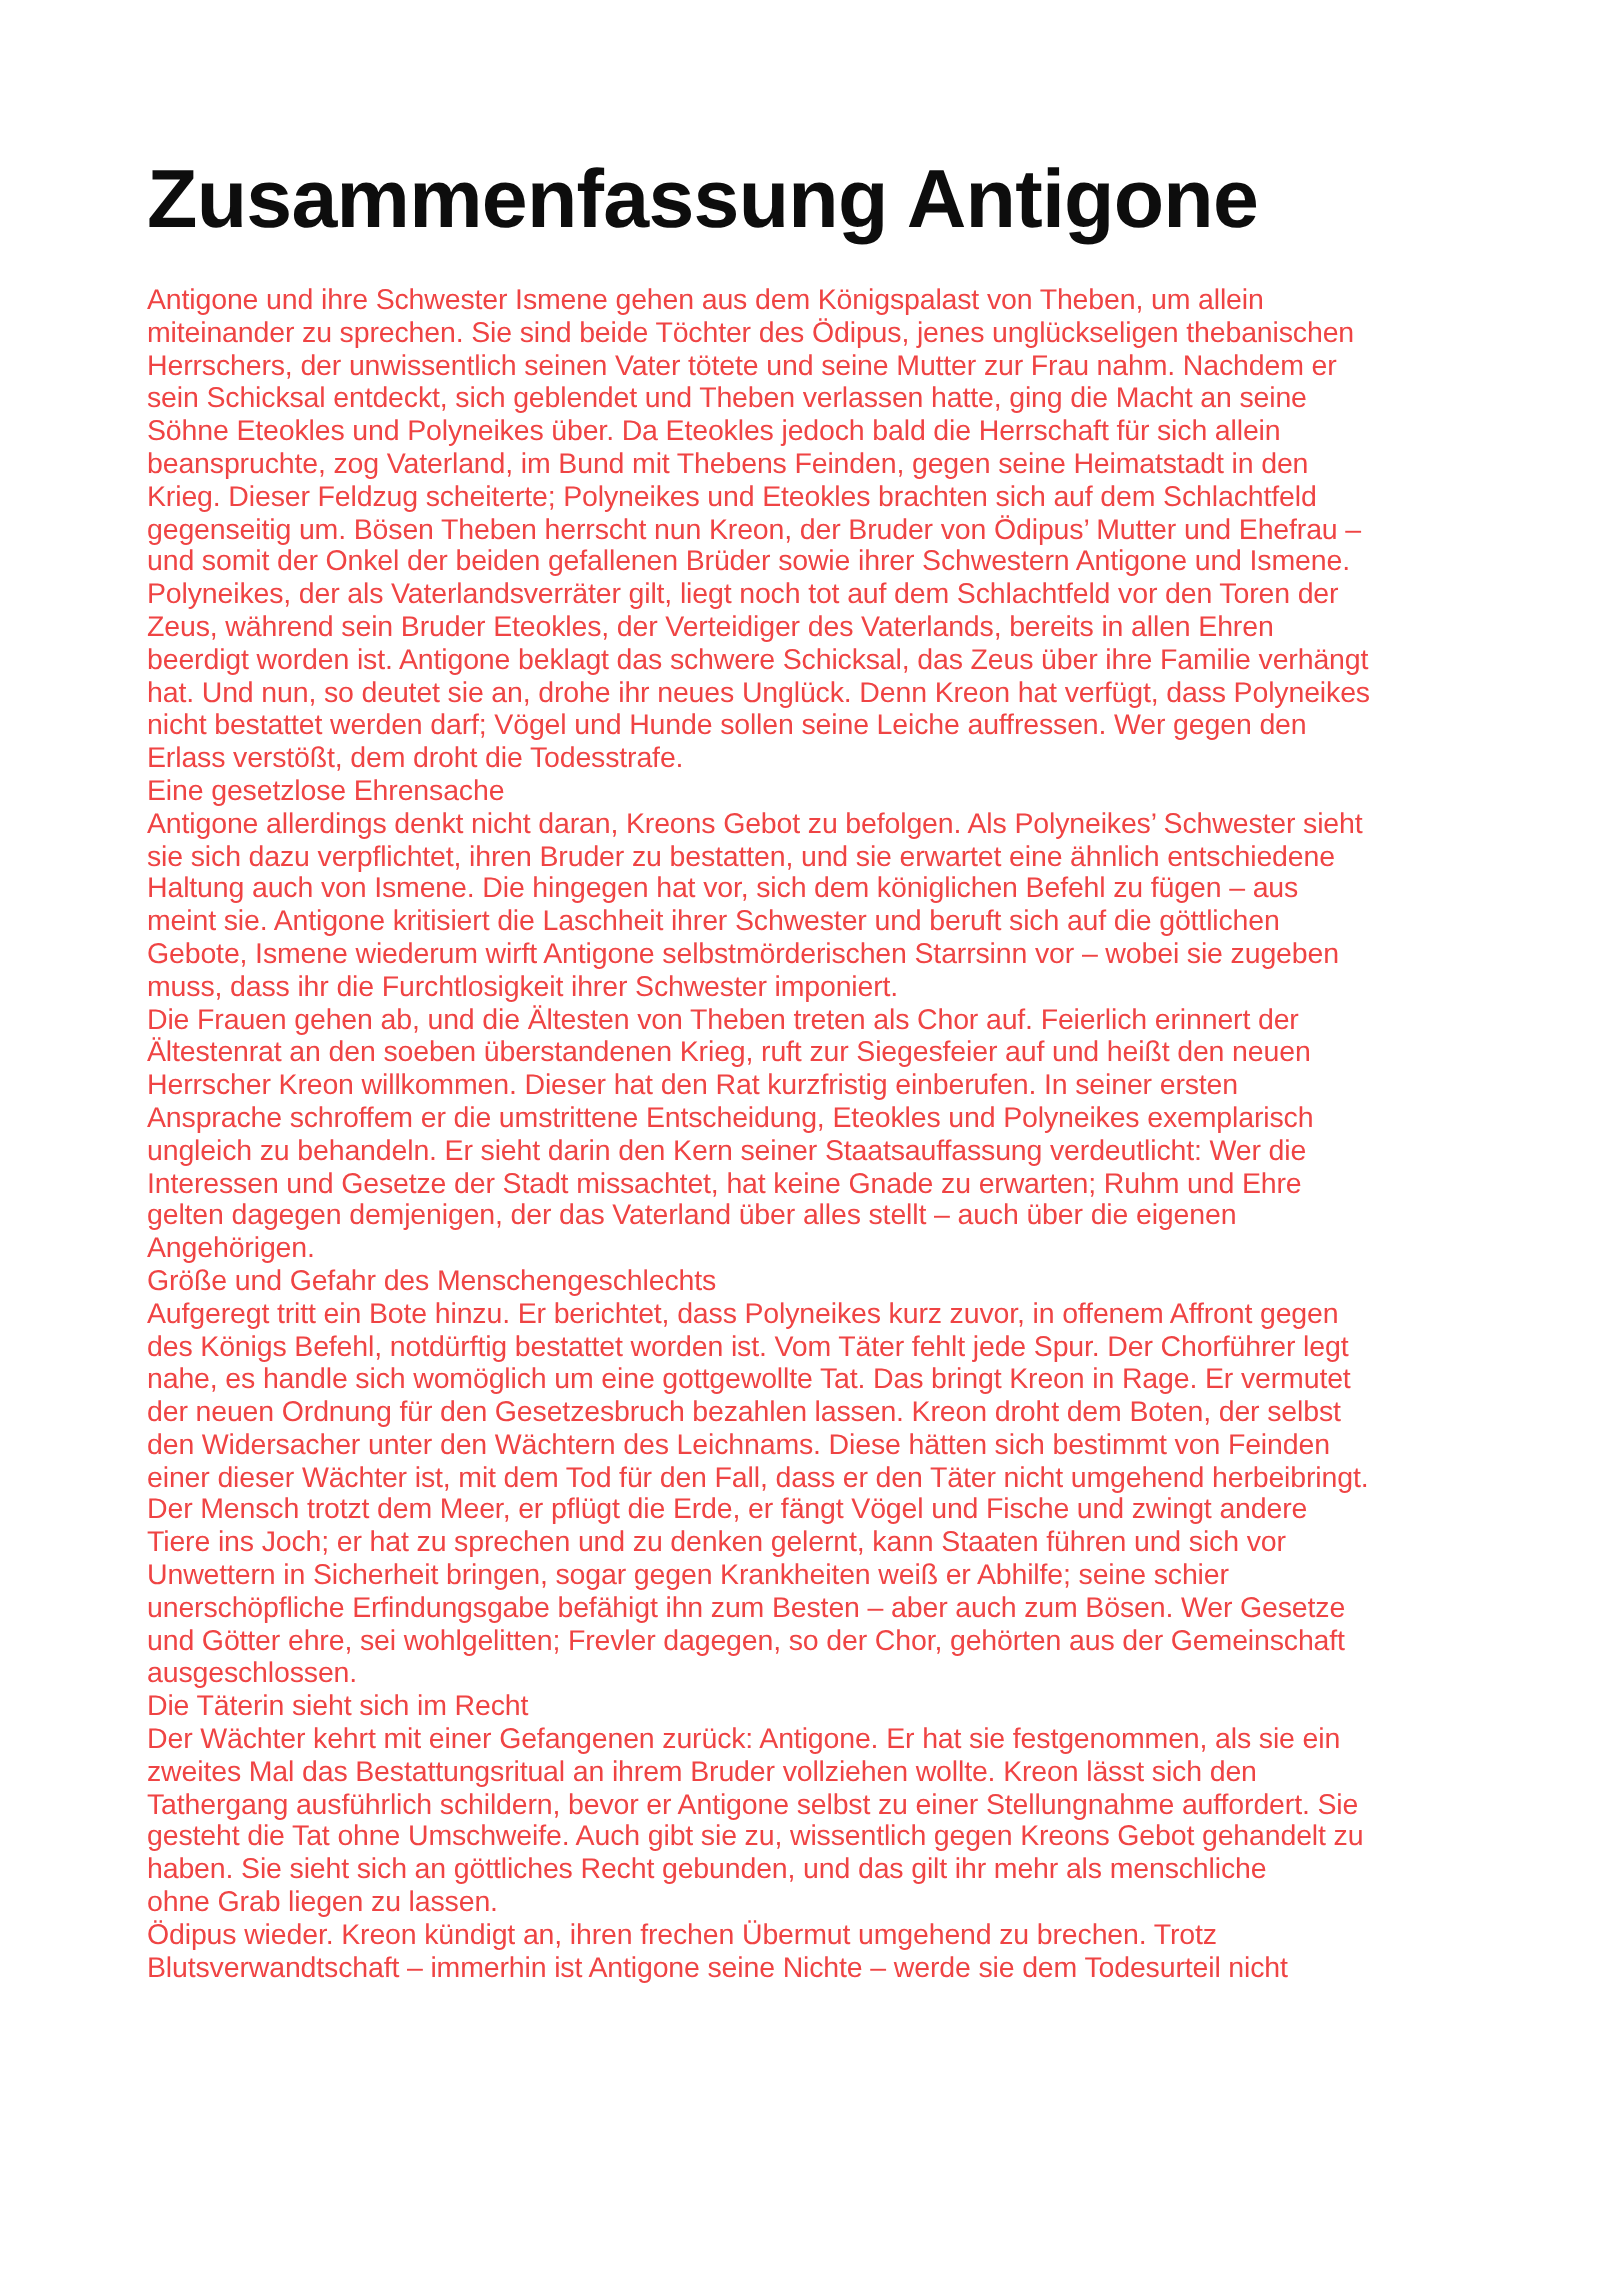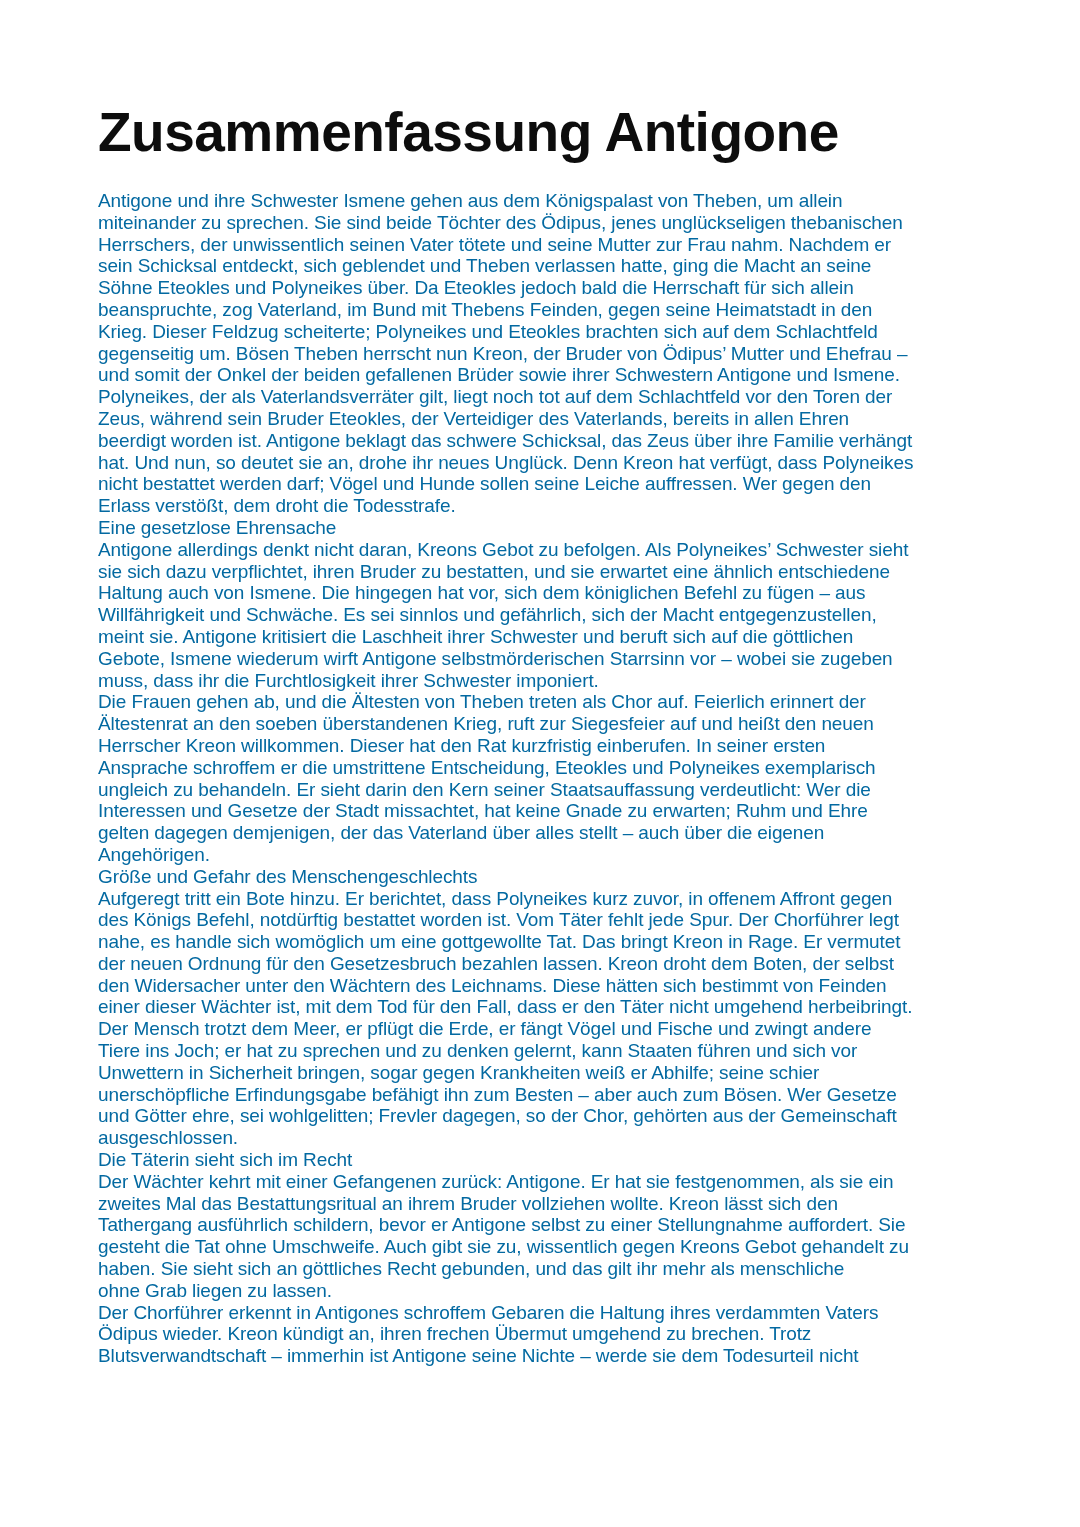--- a/index.html
+++ b/index.html
@@ -32,21 +32,21 @@
     white-space: nowrap;
   }
   .article-body {
     margin-top: 30px;
     width: 905px;
     font-family: "Liberation Sans", sans-serif;
     font-weight: 400;
     font-size: 19px;
     line-height: 21.8px;
     letter-spacing: -0.1px;
-    color: #0369a1;
+    color: #ef4444;
   }
   .line {
     white-space: nowrap;
     height: 21.8px;
   }
 </style>
 </head>
 <body>
 
 <div class="page">
@@ -64,21 +64,20 @@
       <div class="line">Polyneikes, der als Vaterlandsverräter gilt, liegt noch tot auf dem Schlachtfeld vor den Toren der</div>
       <div class="line">Zeus, während sein Bruder Eteokles, der Verteidiger des Vaterlands, bereits in allen Ehren</div>
       <div class="line">beerdigt worden ist. Antigone beklagt das schwere Schicksal, das Zeus über ihre Familie verhängt</div>
       <div class="line">hat. Und nun, so deutet sie an, drohe ihr neues Unglück. Denn Kreon hat verfügt, dass Polyneikes</div>
       <div class="line">nicht bestattet werden darf; Vögel und Hunde sollen seine Leiche auffressen. Wer gegen den</div>
       <div class="line">Erlass verstößt, dem droht die Todesstrafe.</div>
       <div class="line">Eine gesetzlose Ehrensache</div>
       <div class="line">Antigone allerdings denkt nicht daran, Kreons Gebot zu befolgen. Als Polyneikes’ Schwester sieht</div>
       <div class="line">sie sich dazu verpflichtet, ihren Bruder zu bestatten, und sie erwartet eine ähnlich entschiedene</div>
       <div class="line">Haltung auch von Ismene. Die hingegen hat vor, sich dem königlichen Befehl zu fügen – aus</div>
-      <div class="line">Willfährigkeit und Schwäche. Es sei sinnlos und gefährlich, sich der Macht entgegenzustellen,</div>
       <div class="line">meint sie. Antigone kritisiert die Laschheit ihrer Schwester und beruft sich auf die göttlichen</div>
       <div class="line">Gebote, Ismene wiederum wirft Antigone selbstmörderischen Starrsinn vor – wobei sie zugeben</div>
       <div class="line">muss, dass ihr die Furchtlosigkeit ihrer Schwester imponiert.</div>
       <div class="line">Die Frauen gehen ab, und die Ältesten von Theben treten als Chor auf. Feierlich erinnert der</div>
       <div class="line">Ältestenrat an den soeben überstandenen Krieg, ruft zur Siegesfeier auf und heißt den neuen</div>
       <div class="line">Herrscher Kreon willkommen. Dieser hat den Rat kurzfristig einberufen. In seiner ersten</div>
       <div class="line">Ansprache schroffem er die umstrittene Entscheidung, Eteokles und Polyneikes exemplarisch</div>
       <div class="line">ungleich zu behandeln. Er sieht darin den Kern seiner Staatsauffassung verdeutlicht: Wer die</div>
       <div class="line">Interessen und Gesetze der Stadt missachtet, hat keine Gnade zu erwarten; Ruhm und Ehre</div>
       <div class="line">gelten dagegen demjenigen, der das Vaterland über alles stellt – auch über die eigenen</div>
@@ -96,17 +95,16 @@
       <div class="line">unerschöpfliche Erfindungsgabe befähigt ihn zum Besten – aber auch zum Bösen. Wer Gesetze</div>
       <div class="line">und Götter ehre, sei wohlgelitten; Frevler dagegen, so der Chor, gehörten aus der Gemeinschaft</div>
       <div class="line">ausgeschlossen.</div>
       <div class="line">Die Täterin sieht sich im Recht</div>
       <div class="line">Der Wächter kehrt mit einer Gefangenen zurück: Antigone. Er hat sie festgenommen, als sie ein</div>
       <div class="line">zweites Mal das Bestattungsritual an ihrem Bruder vollziehen wollte. Kreon lässt sich den</div>
       <div class="line">Tathergang ausführlich schildern, bevor er Antigone selbst zu einer Stellungnahme auffordert. Sie</div>
       <div class="line">gesteht die Tat ohne Umschweife. Auch gibt sie zu, wissentlich gegen Kreons Gebot gehandelt zu</div>
       <div class="line">haben. Sie sieht sich an göttliches Recht gebunden, und das gilt ihr mehr als menschliche</div>
       <div class="line">ohne Grab liegen zu lassen.</div>
-      <div class="line">Der Chorführer erkennt in Antigones schroffem Gebaren die Haltung ihres verdammten Vaters</div>
       <div class="line">Ödipus wieder. Kreon kündigt an, ihren frechen Übermut umgehend zu brechen. Trotz</div>
       <div class="line">Blutsverwandtschaft – immerhin ist Antigone seine Nichte – werde sie dem Todesurteil nicht</div>
     </div>
 </div>
 
 </body></html>

